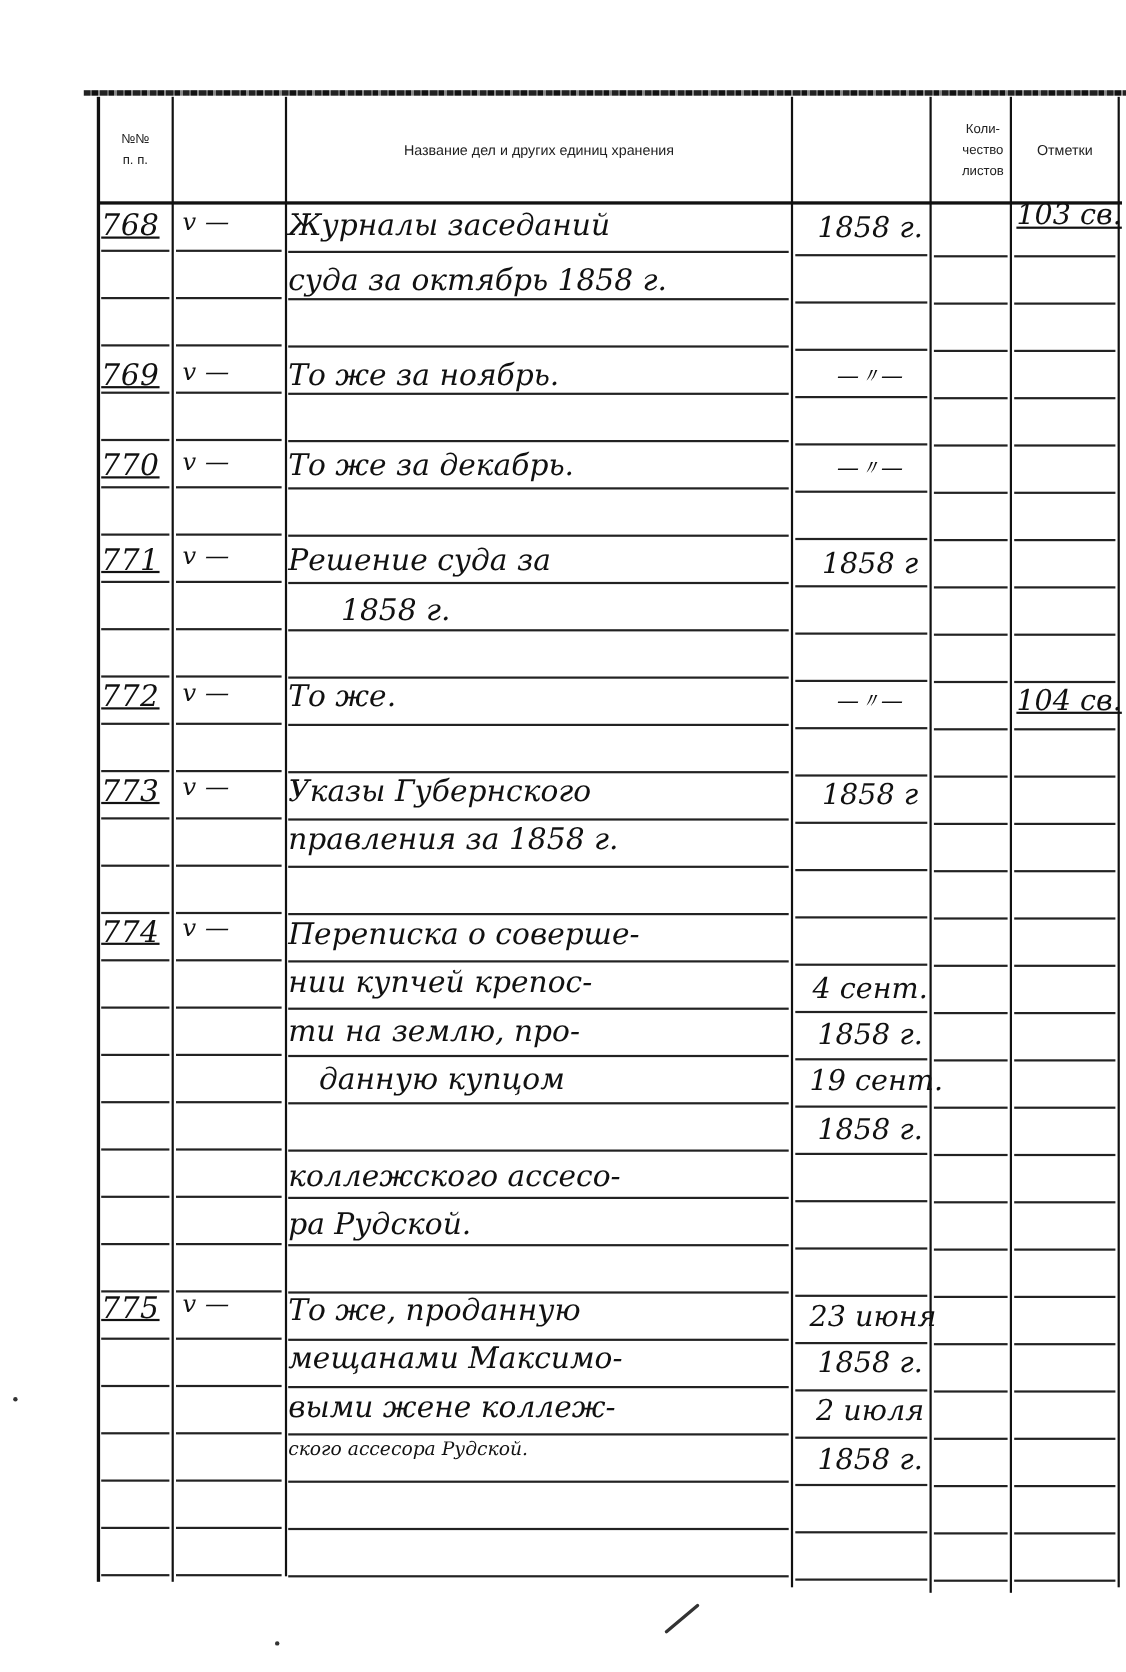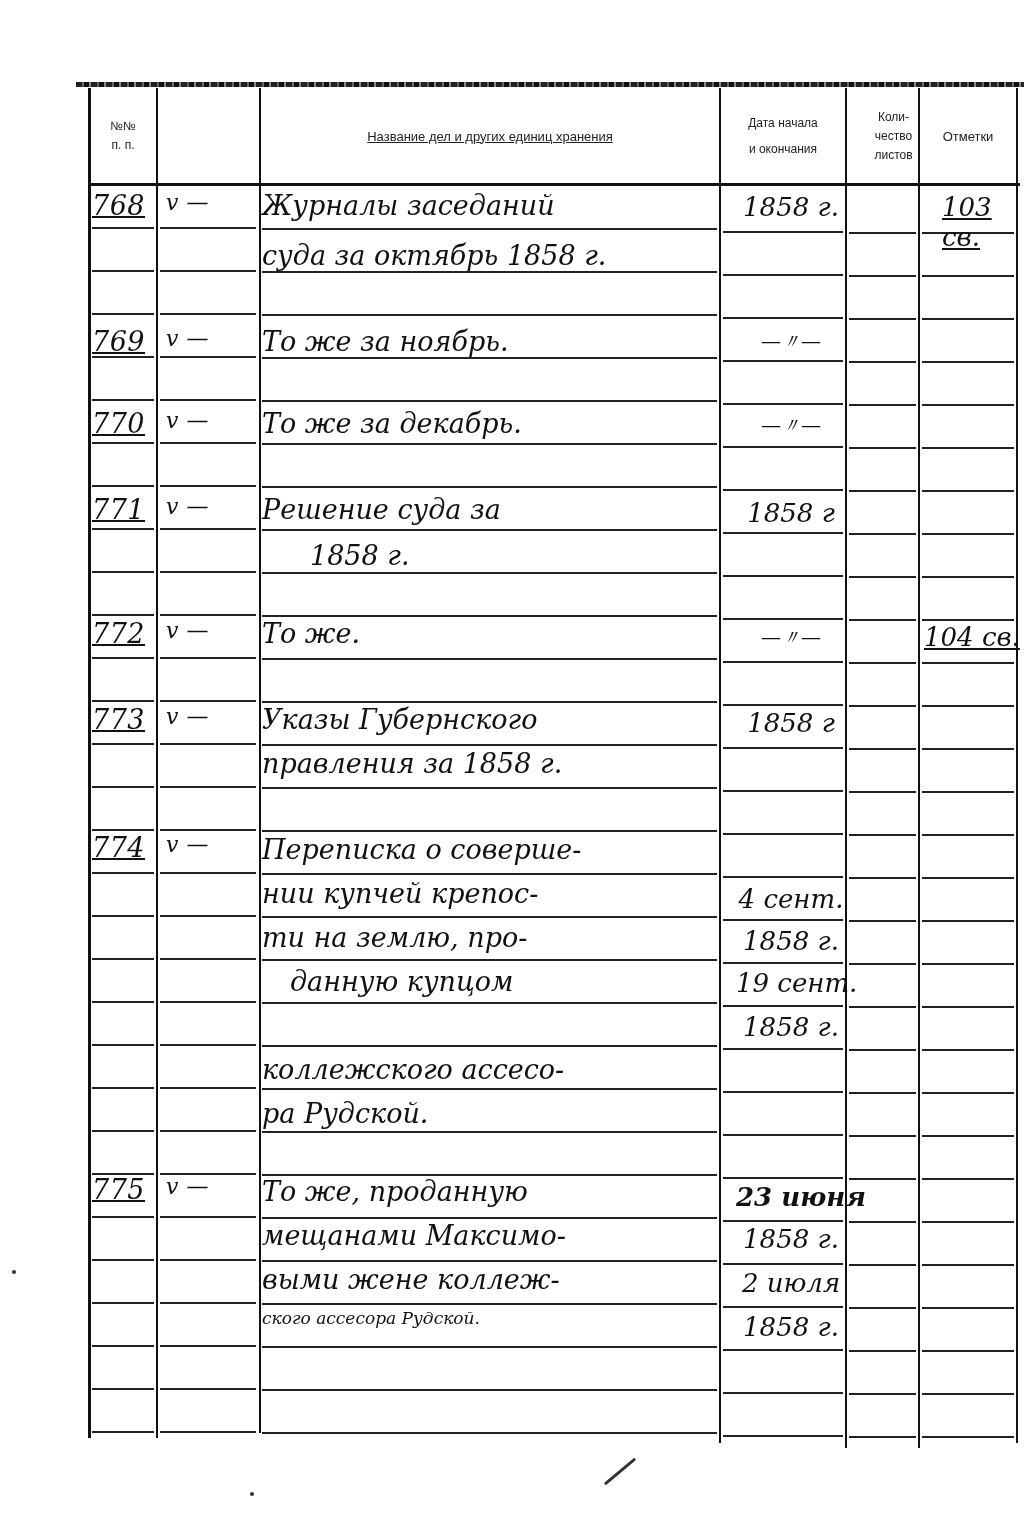--- a/index.html
+++ b/index.html
@@ -38,25 +38,21 @@
   <div class="vline" style="left:719px; top:88px; height:1355px;"></div>
   <div class="vline" style="left:845px; top:88px; height:1360px;"></div>
   <div class="vline" style="left:918px; top:88px; height:1360px;"></div>
   <div class="vline" style="left:1016px; top:88px; height:1355px;"></div>
 
   <div class="hcell" style="left:90px; width:66px;">
     <span style="white-space:pre-line;">№№
 п. п.</span>
   </div>
   <div class="hcell" style="left:261px; width:458px;">
-    <span style="white-space:pre-line; font-size:13px;text-decoration:underline;">Название дел и других единиц хранения</span>
-  </div>
-  <div class="hcell" style="left:721px; width:124px;">
-    <span style="white-space:pre-line; line-height:26px;">Дата начала
-и окончания</span>
+    <span style="white-space:pre-line; font-size:13px;">Название дел и других единиц хранения</span>
   </div>
   <div class="hcell" style="left:847px; width:93px;">
     <span style="white-space:pre-line;">Коли-
 чество
 листов</span>
   </div>
   <div class="hcell" style="left:920px; width:96px;">
     <span style="white-space:pre-line; font-size:13px;">Отметки</span>
   </div>
 
@@ -237,21 +233,21 @@
       <div class="hrule" style="left: 723px; width: 120px; top: 1435px;"></div>
       <div class="hrule" style="left: 849px; width: 67px; top: 1436px;"></div>
       <div class="hrule" style="left: 922px; width: 92px; top: 1436px;"></div>
     </div>
 
   <div class="hw num" style="left:92px; top:190px;">768</div>
   <div class="hw" style="left:166px; top:190px; font-size:22px;">v —</div>
   <div class="desc-line" style="top:190px;">Журналы заседаний</div>
   <div class="desc-line" style="top:240px;">суда за октябрь 1858 г.</div>
   <div class="date-line" style="top:192px;">1858 г.</div>
-  <div class="sheets-mark" style="top:192px;margin-left:18px;">103 св.</div>
+  <div class="sheets-mark" style="top:181px;">103 св.</div>
 
   <div class="hw num" style="left:92px; top:326px;">769</div>
   <div class="hw" style="left:166px; top:326px; font-size:22px;">v —</div>
   <div class="desc-line" style="top:326px;">То же за ноябрь.</div>
   <div class="date-line" style="top:328px; font-size:20px;">—〃—</div>
 
   <div class="hw num" style="left:92px; top:408px;">770</div>
   <div class="hw" style="left:166px; top:408px; font-size:22px;">v —</div>
   <div class="desc-line" style="top:408px;">То же за декабрь.</div>
   <div class="date-line" style="top:412px; font-size:20px;">—〃—</div>
@@ -286,21 +282,21 @@
   <div class="date-line" style="top:926px;">1858 г.</div>
   <div class="date-line" style="top:968px;">19 сент.</div>
   <div class="date-line" style="top:1012px;">1858 г.</div>
 
   <div class="hw num" style="left:92px; top:1174px;">775</div>
   <div class="hw" style="left:166px; top:1174px; font-size:22px;">v —</div>
   <div class="desc-line" style="top:1176px;">То же, проданную</div>
   <div class="desc-line" style="top:1220px;">мещанами Максимо-</div>
   <div class="desc-line" style="top:1264px;">выми жене коллеж-</div>
   <div class="desc-line" style="top:1308px; font-size:17px;">ского ассесора Рудской.</div>
-  <div class="date-line" style="top:1182px;font-weight:bold;">23 июня</div>
+  <div class="date-line" style="top:1182px;">23 июня</div>
   <div class="date-line" style="top:1224px;">1858 г.</div>
   <div class="date-line" style="top:1268px;">2 июля</div>
   <div class="date-line" style="top:1312px;">1858 г.</div>
 
   <div class="speck" style="left:250px;top:1492px;width:4px;height:4px;"></div>
   <div class="speck" style="left:600px;top:1470px;width:40px;height:3px;transform:rotate(-40deg);border-radius:2px;"></div>
   <div class="speck" style="left:12px;top:1270px;width:4px;height:4px;"></div>
 </div>
 
 </body></html>

